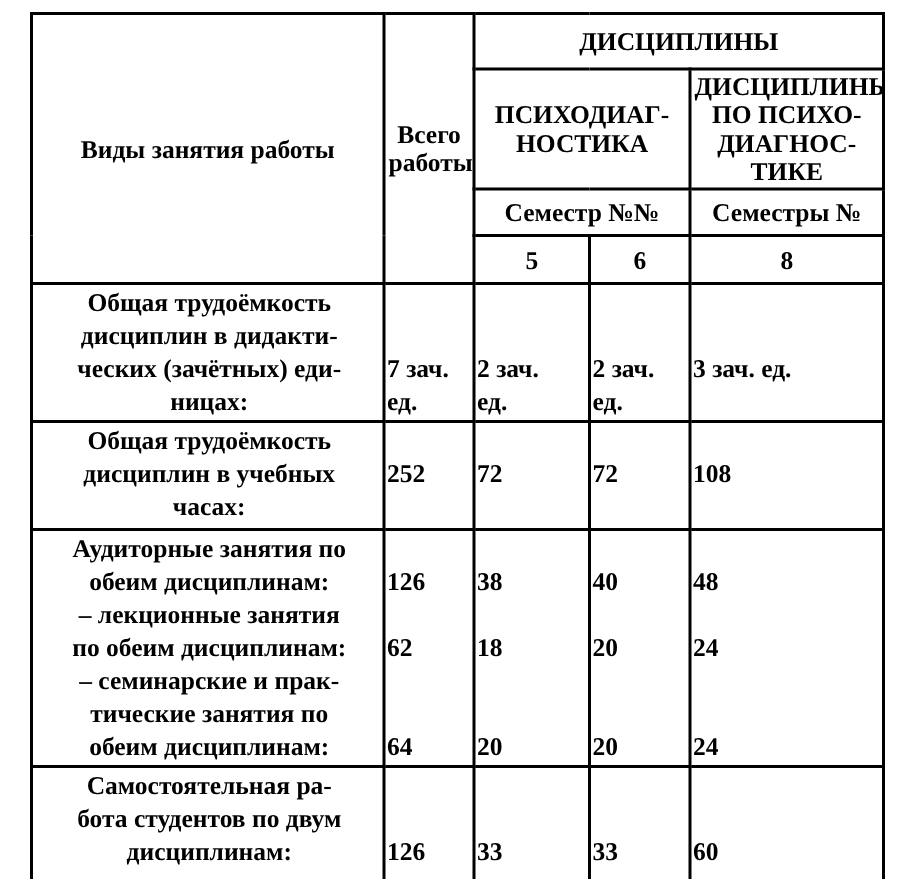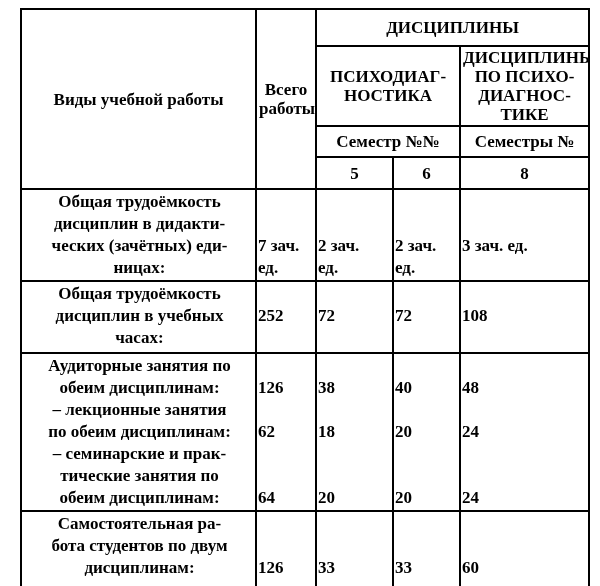--- a/index.html
+++ b/index.html
@@ -66,21 +66,21 @@
   <table class="curriculum">
     <colgroup>
       <col style="width:235px">
       <col style="width:60px">
       <col style="width:77px">
       <col style="width:67px">
       <col style="width:129px">
     </colgroup>
     <thead>
       <tr class="hr-disciplines">
-        <th rowspan="4">Виды учебной работы</th>
+        <th rowspan="4">Виды занятия работы</th>
         <th rowspan="4">Всего
 работы</th>
         <th colspan="3">ДИСЦИПЛИНЫ</th>
       </tr>
       <tr class="hr-names">
         <th colspan="2">ПСИХОДИАГ-
 НОСТИКА</th>
         <th>ДИСЦИПЛИНЫ
 ПО ПСИХО-
 ДИАГНОС-

